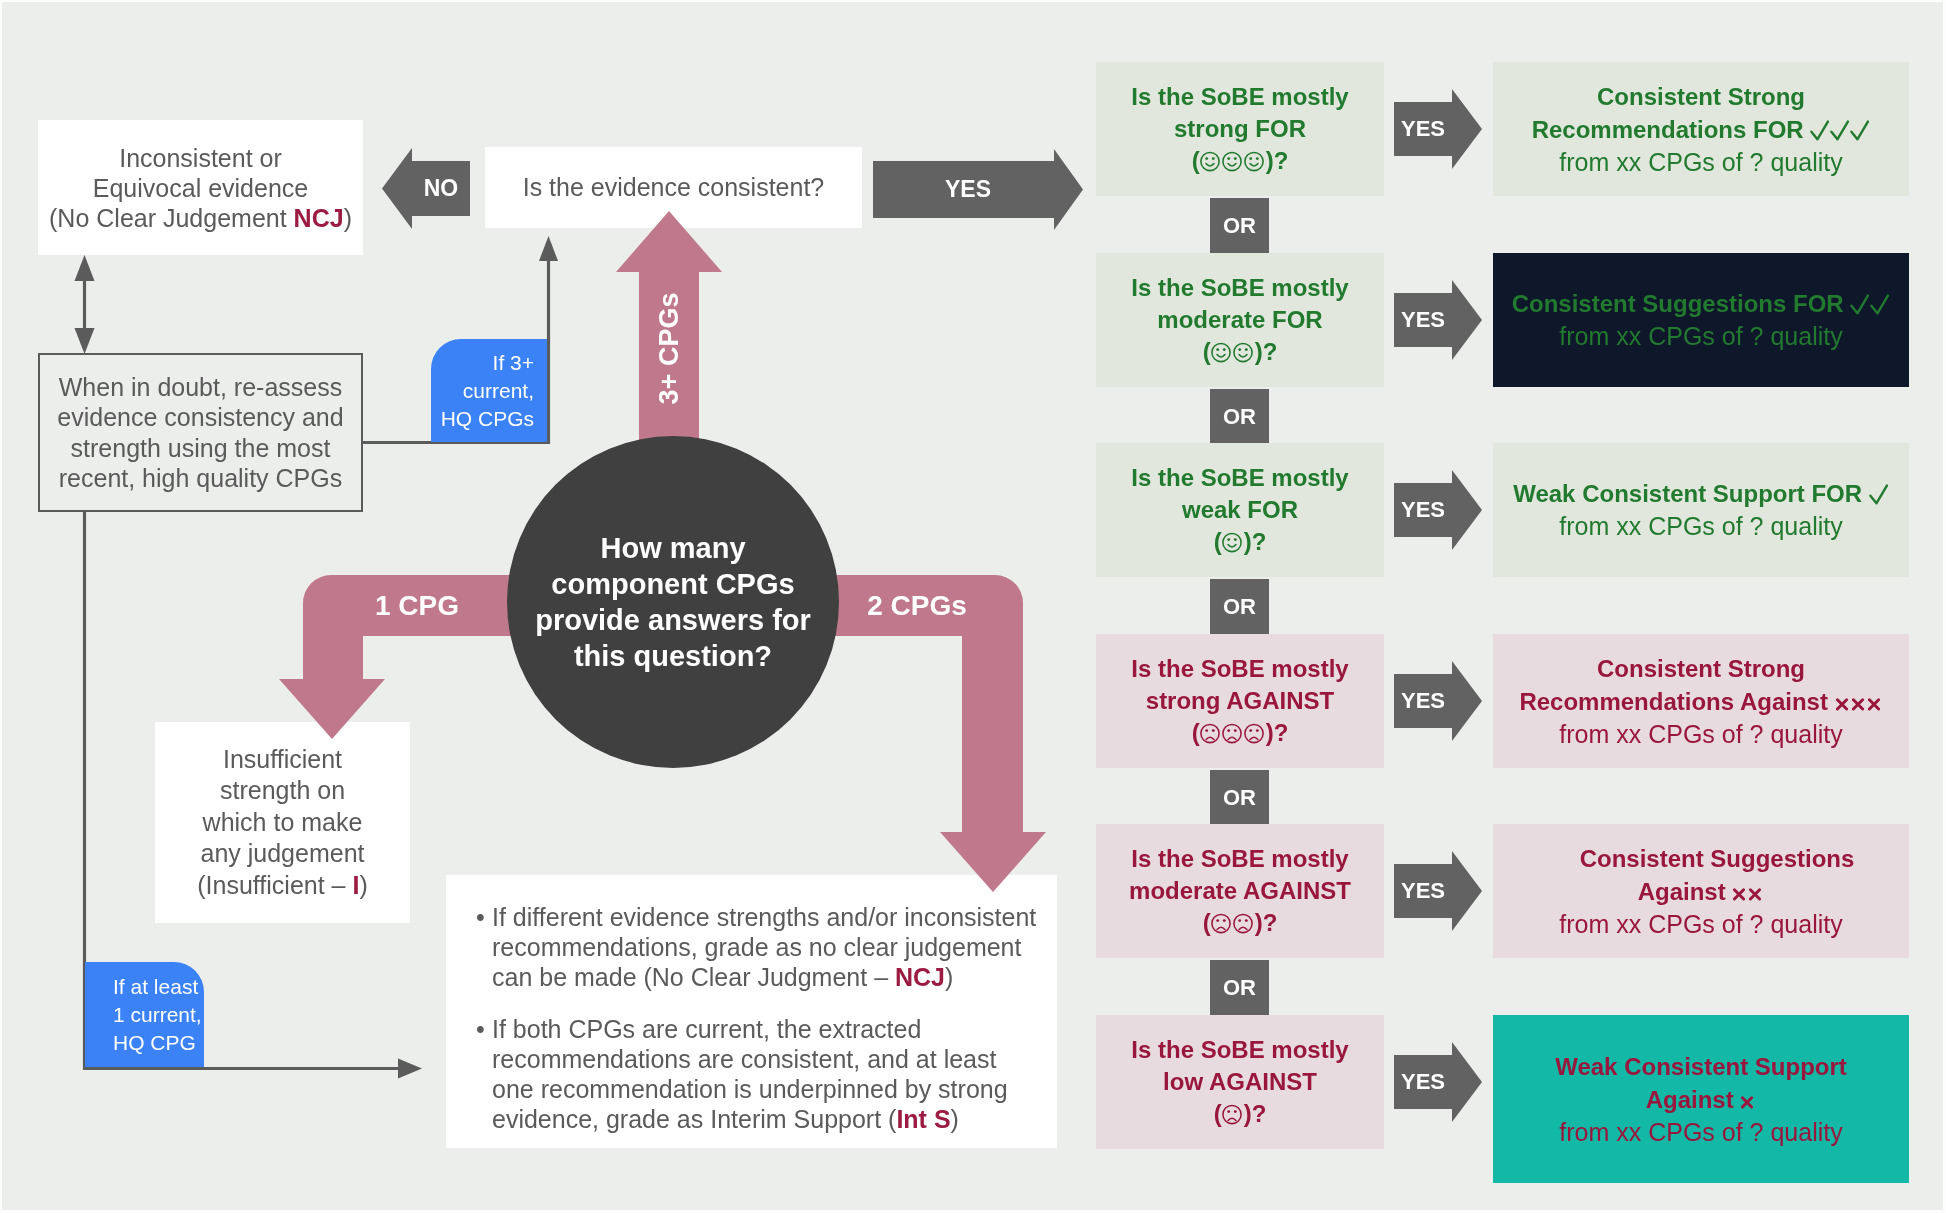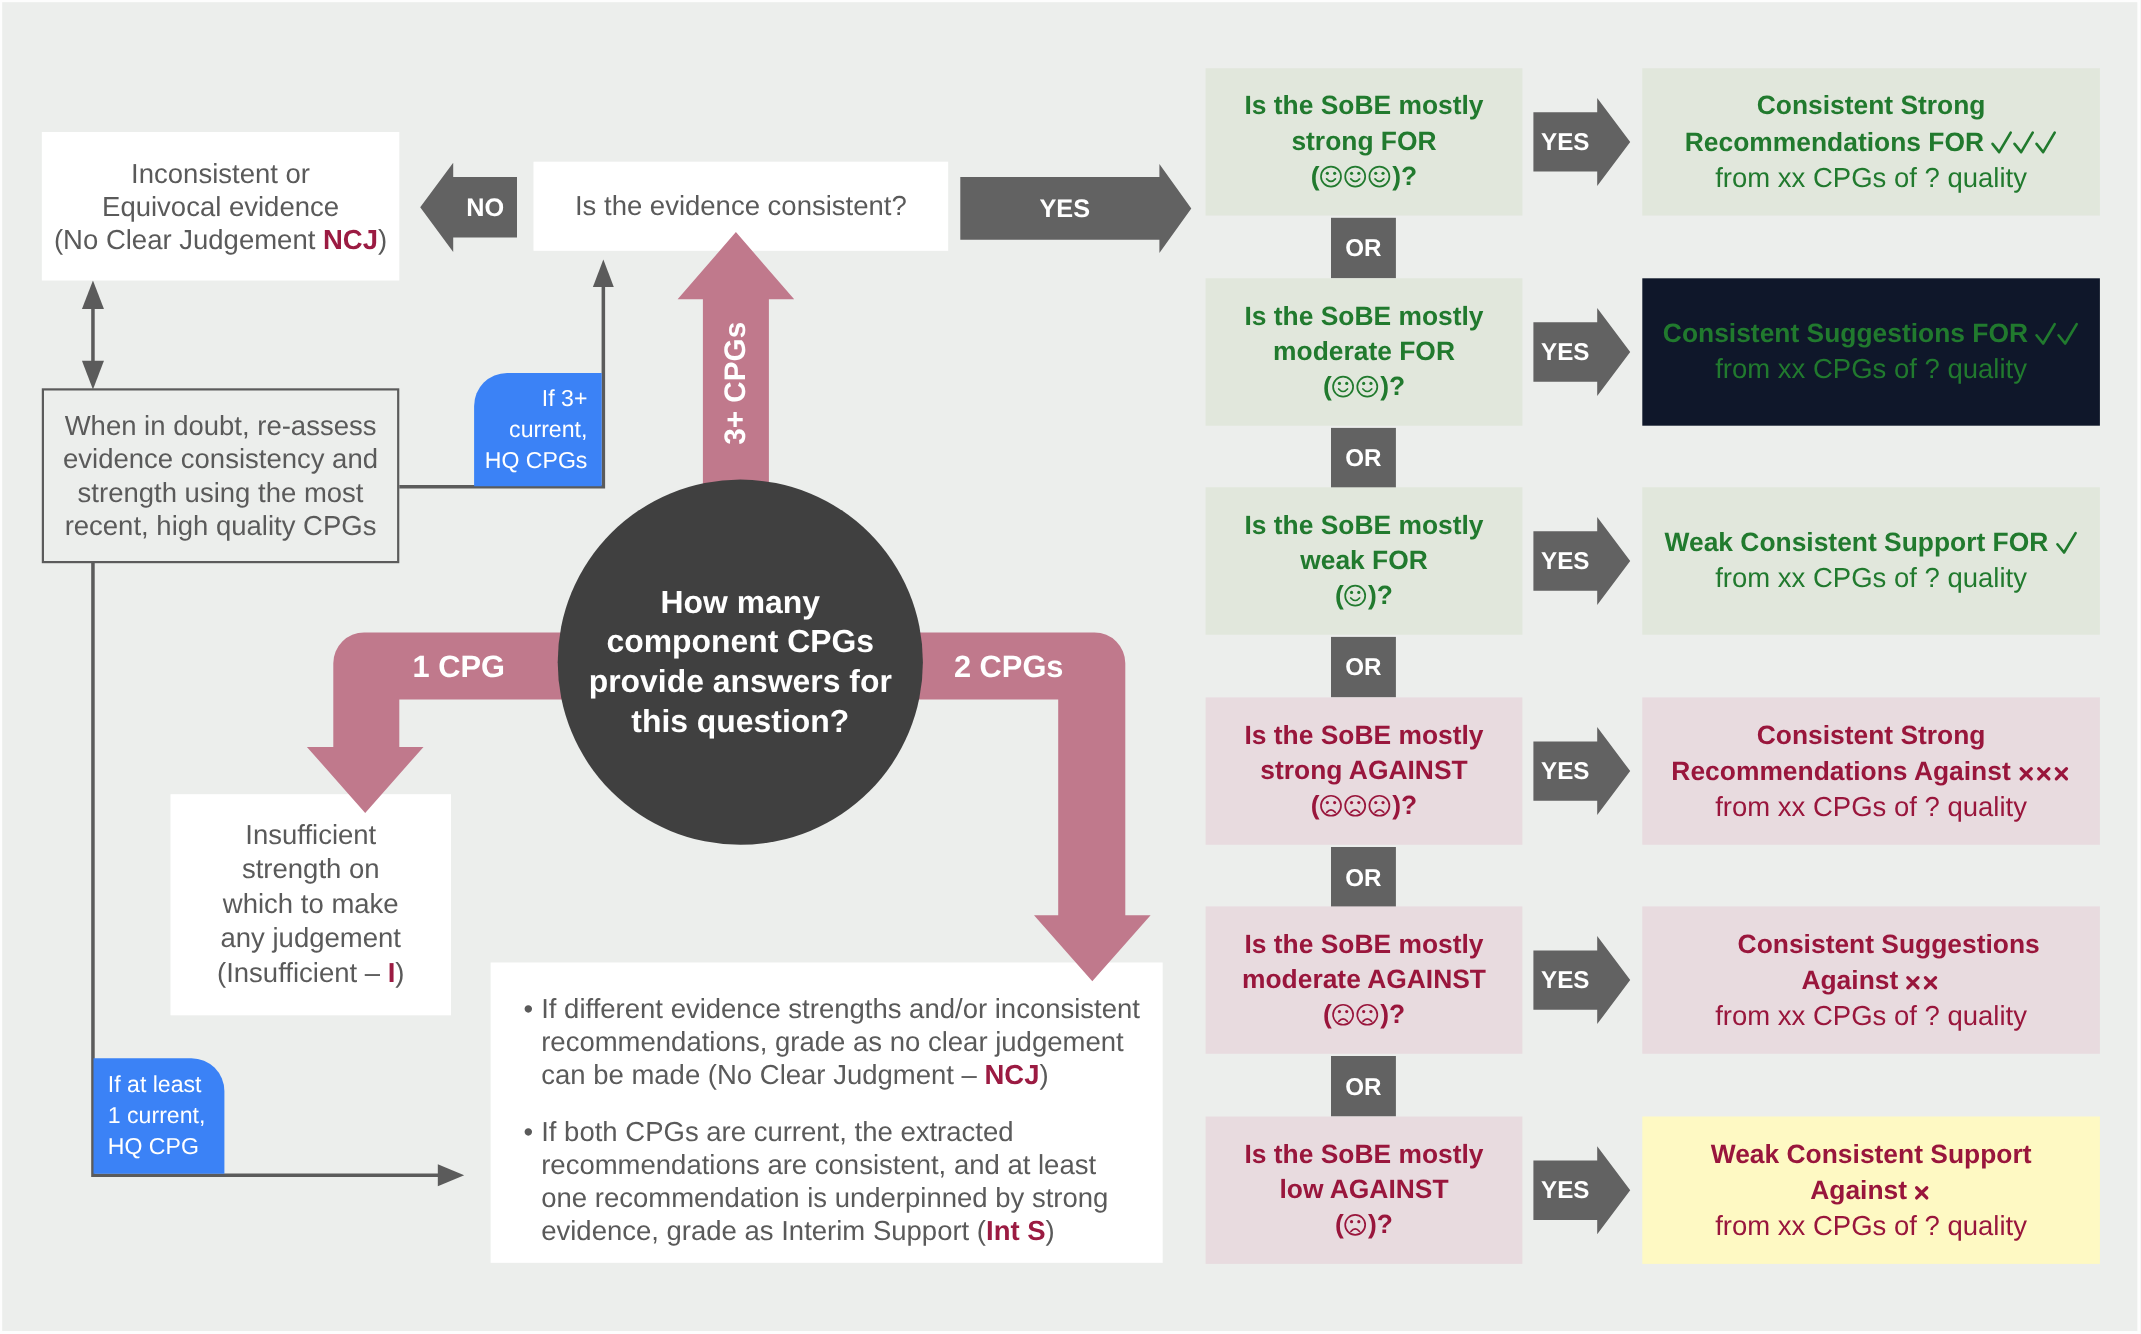--- a/index.html
+++ b/index.html
@@ -61,21 +61,21 @@
   </div>
 
   <div class="abs obox" style="left:38px;top:353px;width:325px;height:159px;font-size:25px;line-height:30.5px;padding:0 14px;">When in doubt, re-assess evidence consistency and strength using the most recent, high quality CPGs</div>
 
   <div class="tanbox" style="left:431px;top:339px;width:116px;height:103px;border-top-left-radius:30px;font-size:21px;line-height:28px;overflow:hidden;flex-direction:column;align-items:flex-end;text-align:right;padding-right:13px;">
     <div>If 3+</div>
     <div>current,</div>
     <div>HQ CPGs</div>
   </div>
 
-  <div class="tanbox" style="left:85px;top:962px;width:119px;height:105px;border-top-right-radius:30px;font-size:21px;line-height:28px;overflow:hidden;flex-direction:column;align-items:flex-start;text-align:right;padding-left:13px;">
+  <div class="tanbox" style="left:85px;top:962px;width:119px;height:105px;border-top-right-radius:30px;font-size:21px;line-height:28px;overflow:hidden;flex-direction:column;align-items:flex-start;text-align:right;padding-left:28px;">
     <div>If at least</div>
     <div>1 current,</div>
     <div>HQ CPG</div>
   </div>
 
   <div class="abs" style="left:616px;top:211px;width:106px;height:330px;z-index:5;">
     <svg viewBox="0 0 106 330" width="106" height="330">
       <path d="M 53 0 L 106 61 L 83 61 L 83 330 L 23 330 L 23 61 L 0 61 Z" fill="#c0798c"></path>
     </svg>
     <div class="abs" style="left:-44px;top:107px;width:194px;height:61px;display:flex;align-items:center;justify-content:center;color:#fff;font-weight:bold;font-size:27px;transform:rotate(-90deg);white-space:nowrap;">3+ CPGs</div>
@@ -291,21 +291,21 @@
             <circle cx="13.3" cy="9.6" r="1.45" fill="#99163c"></circle>
             <path d="M 6.1 18.5 Q 10 14.0 13.9 18.5" fill="none" stroke="#99163c" stroke-width="1.55" stroke-linecap="round"></path>
           </svg>)?</div>
       </div>
       <div class="abs" style="left:1394px;top:1042px;width:88px;height:80px;">
         <svg viewBox="0 0 88 80" width="88" height="80">
           <path d="M 0 13 L 58 13 L 58 0 L 88 40 L 58 80 L 58 67 L 0 67 Z" fill="#626262"></path>
         </svg>
         <div class="abs" style="left:0;top:0;width:58px;height:80px;display:flex;align-items:center;justify-content:center;color:#fff;font-weight:bold;font-size:22px;">YES</div>
       </div>
-      <div class="abs" style="left:1493px;top:1015px;width:416px;height:134px;background:#fef9c3;color:#99163c;display:flex;flex-direction:column;align-items:center;justify-content:center;text-align:center;font-size:25px;line-height:33px;">
+      <div class="abs" style="left:1493px;top:1015px;width:416px;height:168px;background:#14b8a6;color:#99163c;display:flex;flex-direction:column;align-items:center;justify-content:center;text-align:center;font-size:25px;line-height:33px;">
         <div style="font-weight:bold;font-size:24px;white-space:nowrap;">Weak Consistent Support</div>
         <div style="font-weight:bold;font-size:24px;white-space:nowrap;">Against <span><svg class="mark-icon" width="16" height="24" viewBox="0 0 16 24" style="vertical-align:-3px;">
               <path d="M 2.4 10.8 L 11.6 20.0 M 11.6 10.8 L 2.4 20.0" fill="none" stroke="#99163c" stroke-width="3.0" stroke-linecap="round"></path>
             </svg></span></div>
         <div style="white-space:nowrap;">from xx CPGs of ? quality</div>
       </div>
     </div>
 
 </div>
 

